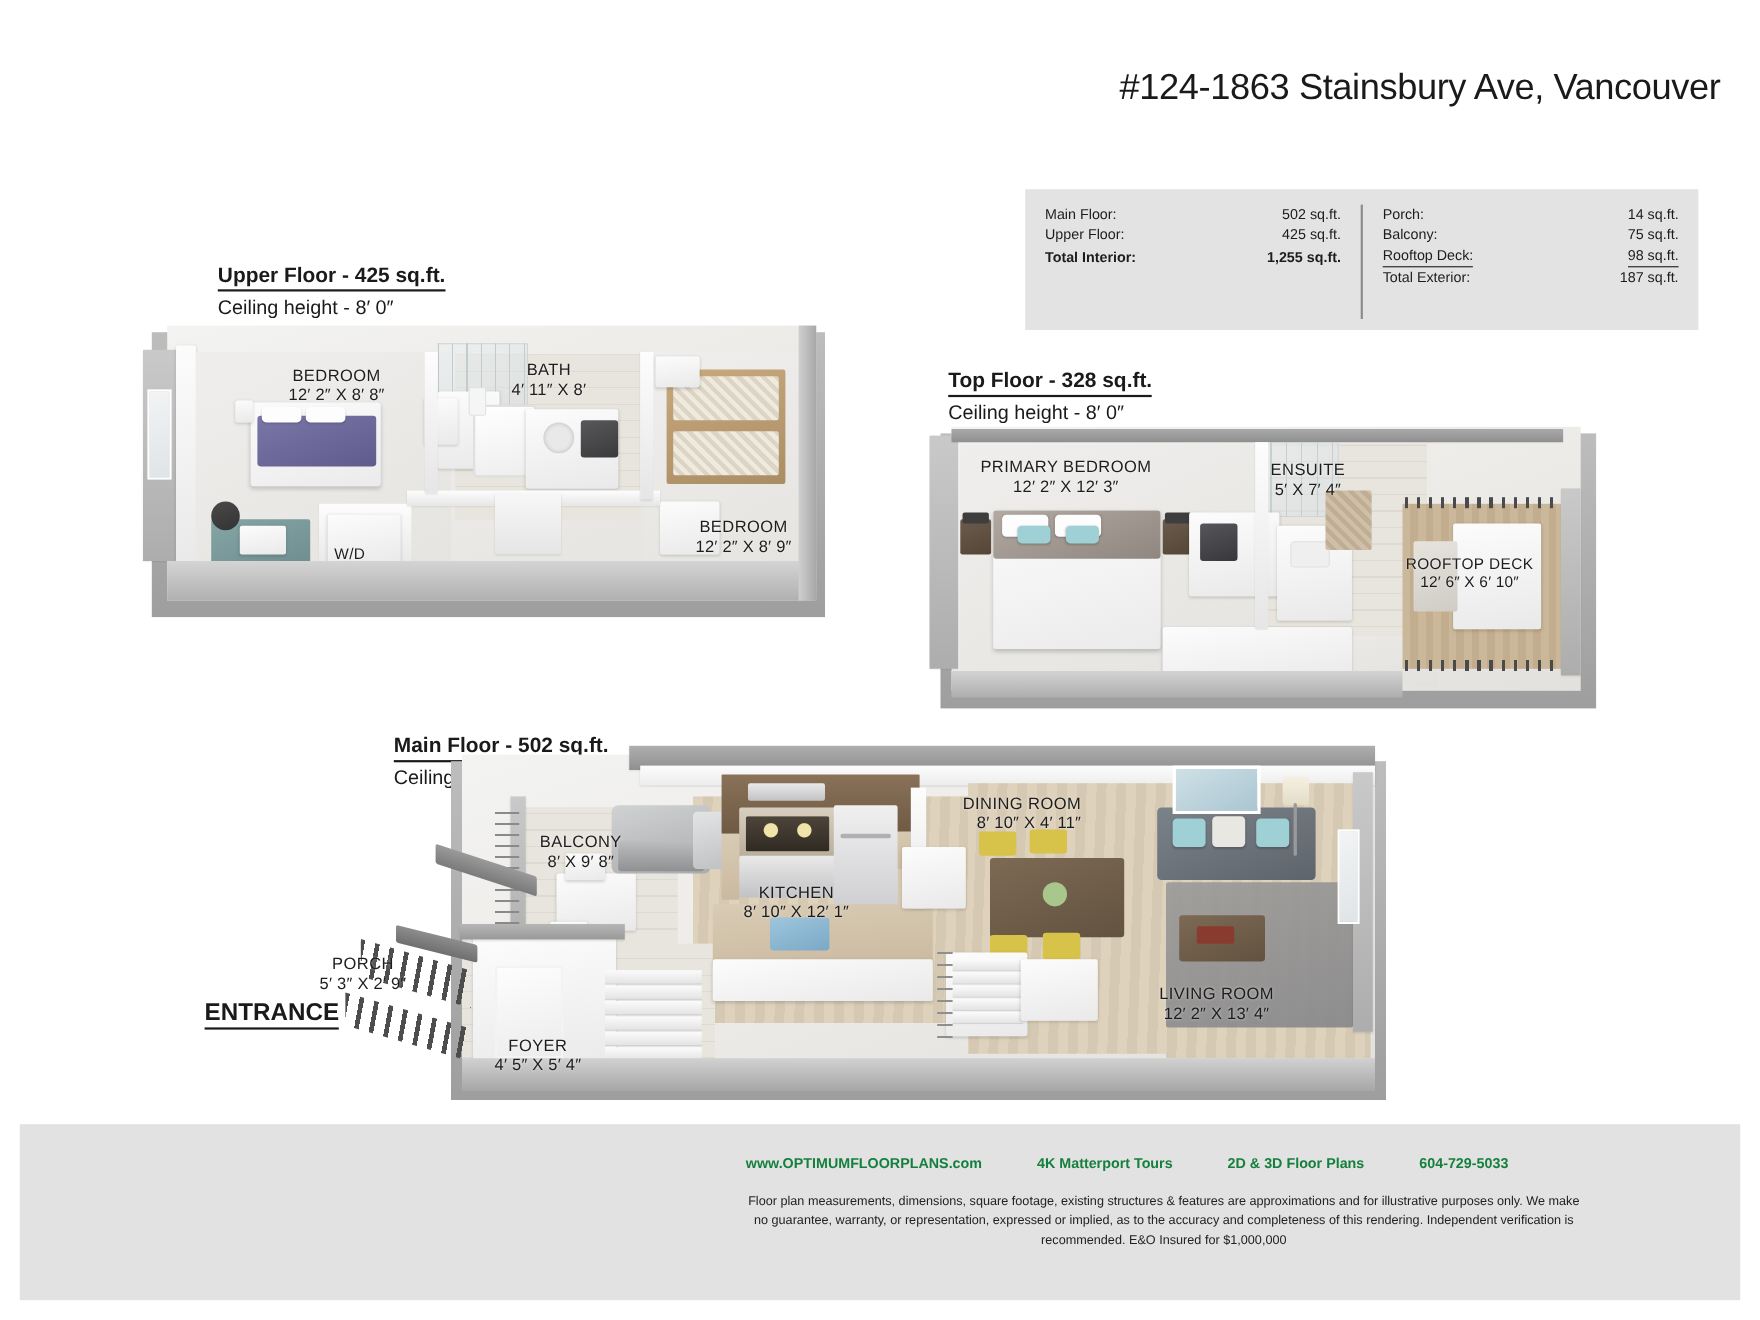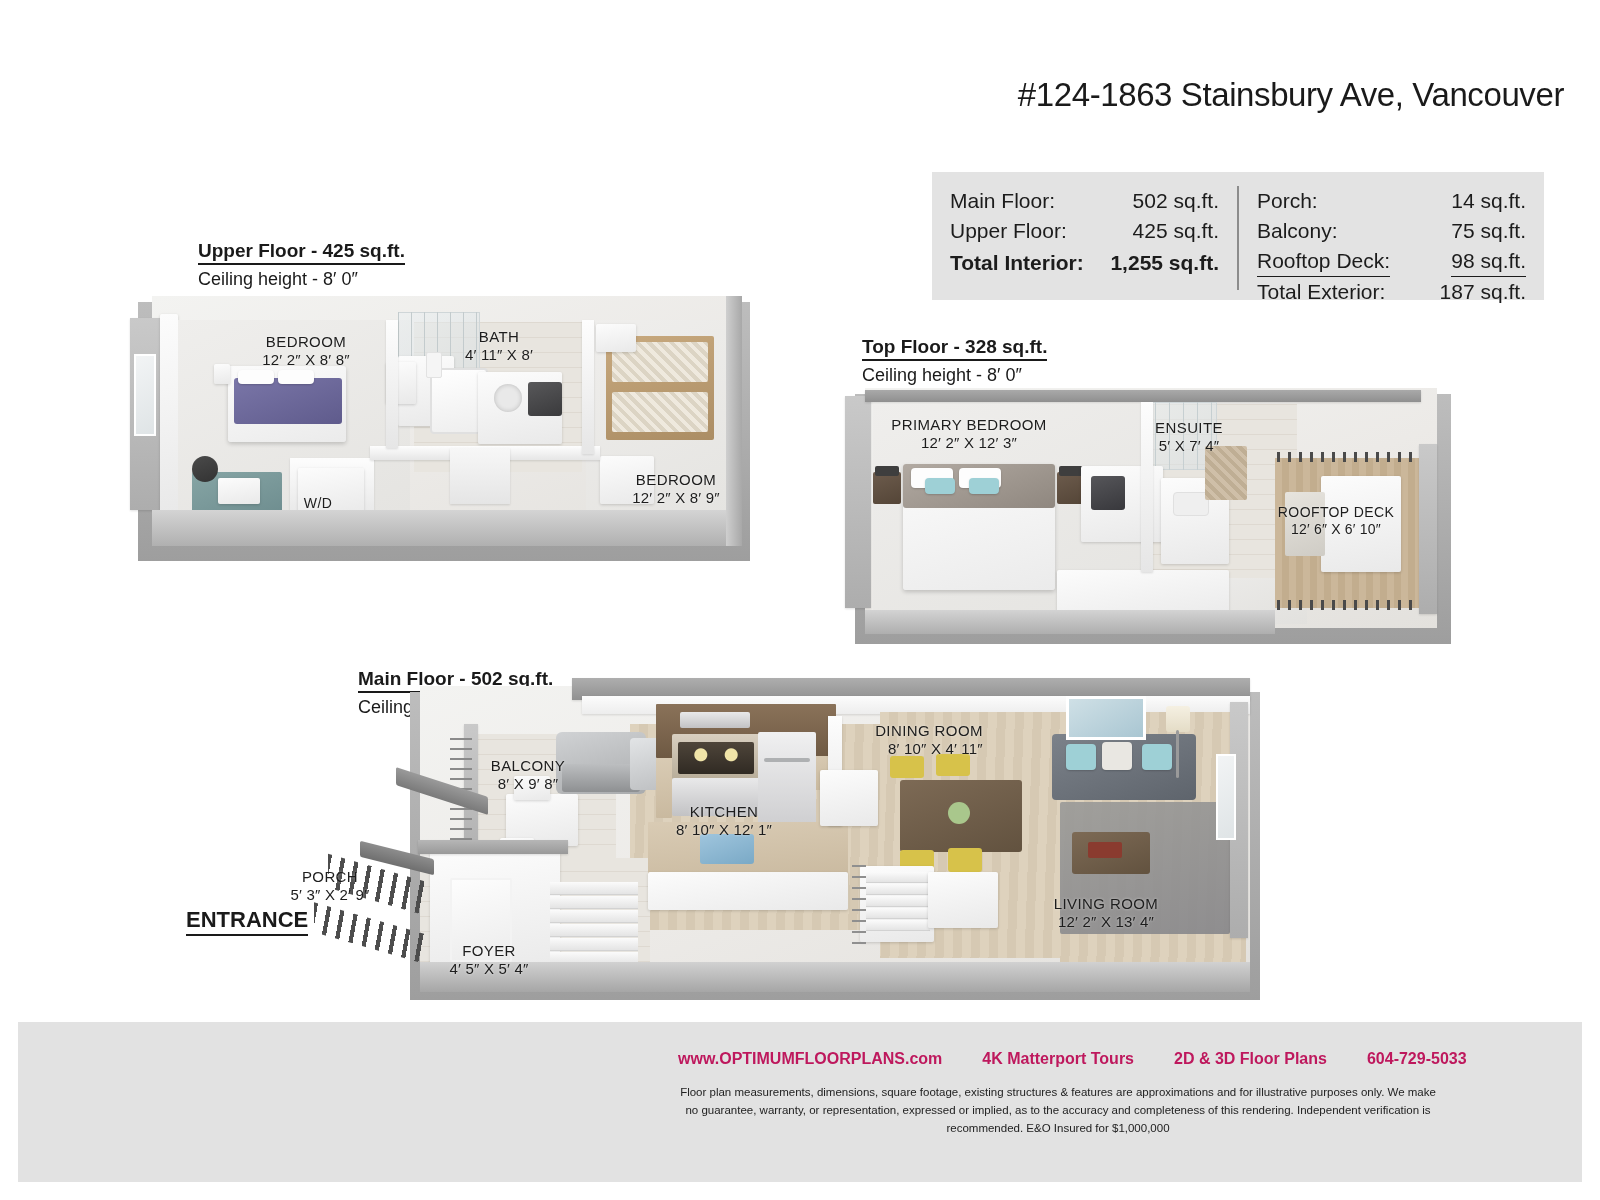--- a/index.html
+++ b/index.html
@@ -7,34 +7,34 @@
   body {
     width: 1600px; height: 1200px;
     background: #ffffff;
     font-family: "Liberation Sans", sans-serif;
     color: #231f20;
     position: relative;
     overflow: hidden;
   }
 
   
-  #header-block { position: absolute; right: 36px; top: 76px; text-align: right; }
+  #header-block { position: absolute; right: 36px; top: 60px; text-align: right; }
   #title { font-size: 33px; font-weight: 400; letter-spacing: -0.4px; color: #1a1a1a; white-space: nowrap; }
   #subtitle { font-size: 19px; font-weight: 400; color: #3a3a3a; margin-top: 8px; }
 
   
   #stats-table {
     position: absolute; left: 932px; top: 172px; width: 612px; height: 128px;
     background: #e3e3e3;
     display: flex;
     padding: 14px 0 10px 0;
   }
   .stats-col { flex: 1; padding: 0 18px; }
   .stats-col.left { border-right: 2px solid #8c8c8c; }
-  .stats-row { display: flex; justify-content: space-between; font-size: 21px; line-height: 1.42; color: #1c1c1c; }
+  .stats-row { display: flex; justify-content: space-between; font-size: 13px; line-height: 1.42; color: #1c1c1c; }
   .stats-row .lbl { text-align: left; }
   .stats-row .val { text-align: right; }
   .stats-row.underlined .lbl, .stats-row.underlined .val { border-bottom: 1.5px solid #1c1c1c; padding-bottom: 1px; }
   .stats-row.total { font-weight: bold; margin-top: 2px; }
 
   
   .floor-head { position: absolute; }
   .floor-head .ttl { font-size: 19px; font-weight: bold; color: #1a1a1a; border-bottom: 2px solid #1a1a1a; display: inline-block; padding-bottom: 1px; }
   .floor-head .sub { font-size: 18px; font-weight: 400; color: #1a1a1a; margin-top: 4px; }
 
@@ -87,21 +87,21 @@
   .deck-rail { position:absolute; background: repeating-linear-gradient(90deg,#4a4a4a 0px,#4a4a4a 3px,transparent 3px,transparent 11px); }
   .bunk { background: linear-gradient(165deg,#c8a97e,#ab8d64); border-radius:2px; }
   .art { background: linear-gradient(150deg,#cfe0e6,#a9c6d2); border:3px solid #fff; }
   .lamp-shade { background: linear-gradient(180deg,#f5f0e2,#e4dcc6); border-radius: 3px; }
 
   
   #footer {
     position: absolute; left: 18px; bottom: 18px; width: 1564px; height: 160px;
     background: #e2e2e2;
   }
-  #footer-links { position: absolute; left: 660px; top: 28px; display: flex; gap: 40px; font-size: 16px; font-weight: bold; color: #be185d; white-space: nowrap; }
+  #footer-links { position: absolute; left: 660px; top: 28px; display: flex; gap: 50px; font-size: 13px; font-weight: bold; color: #15803d; white-space: nowrap; }
   #footer-disclaimer { position: absolute; left: 660px; top: 62px; width: 760px; font-size: 11.5px; line-height: 1.55; color: #222; text-align: center; }
   #footer-logo { position: absolute; right: 22px; top: 30px; text-align: center; }
   #footer-logo .lg1 { font-size: 28px; font-weight: bold; letter-spacing: 0.5px; color: #1a1a1a; border-bottom: 3px solid #1a1a1a; padding-bottom: 2px; }
   #footer-logo .lg2 { font-size: 12.5px; font-weight: bold; letter-spacing: 2.6px; color: #1a1a1a; margin-top: 4px; }
   #footer-logo .tm { position:absolute; right:-1px; top:-2px; font-size:8px; }
 </style>
 </head>
 <body>
 
 <div id="header-block">

